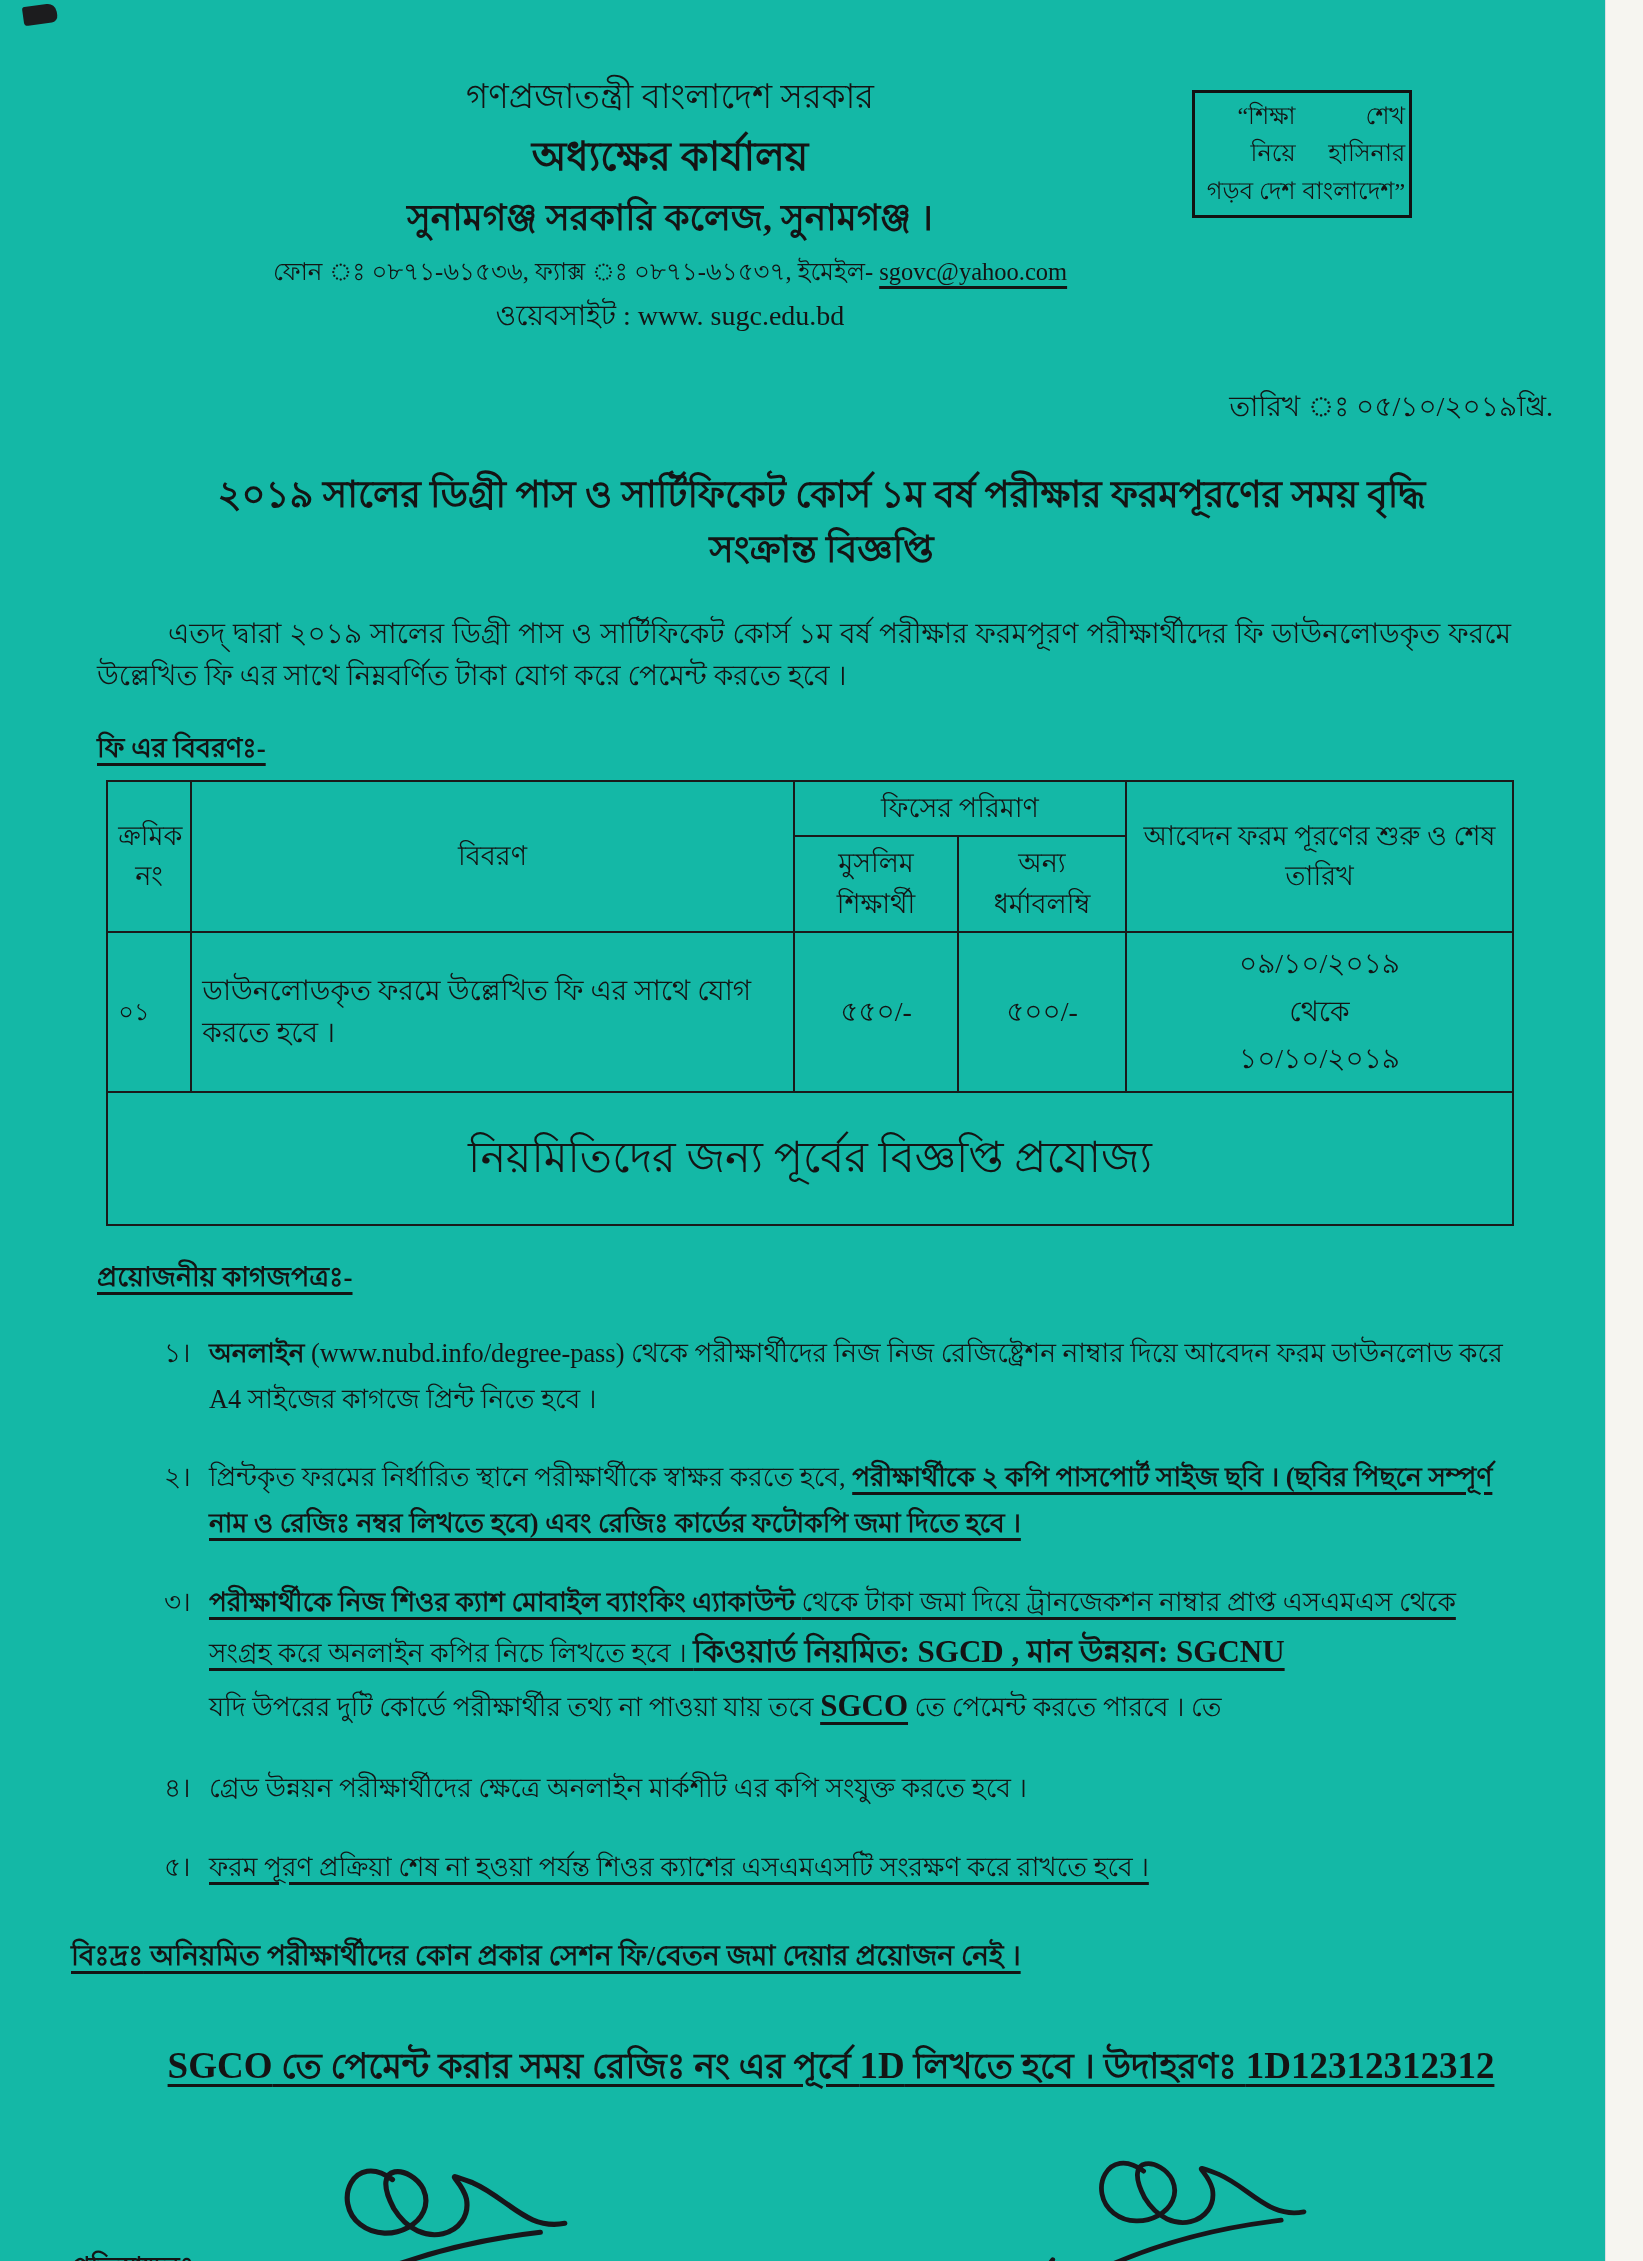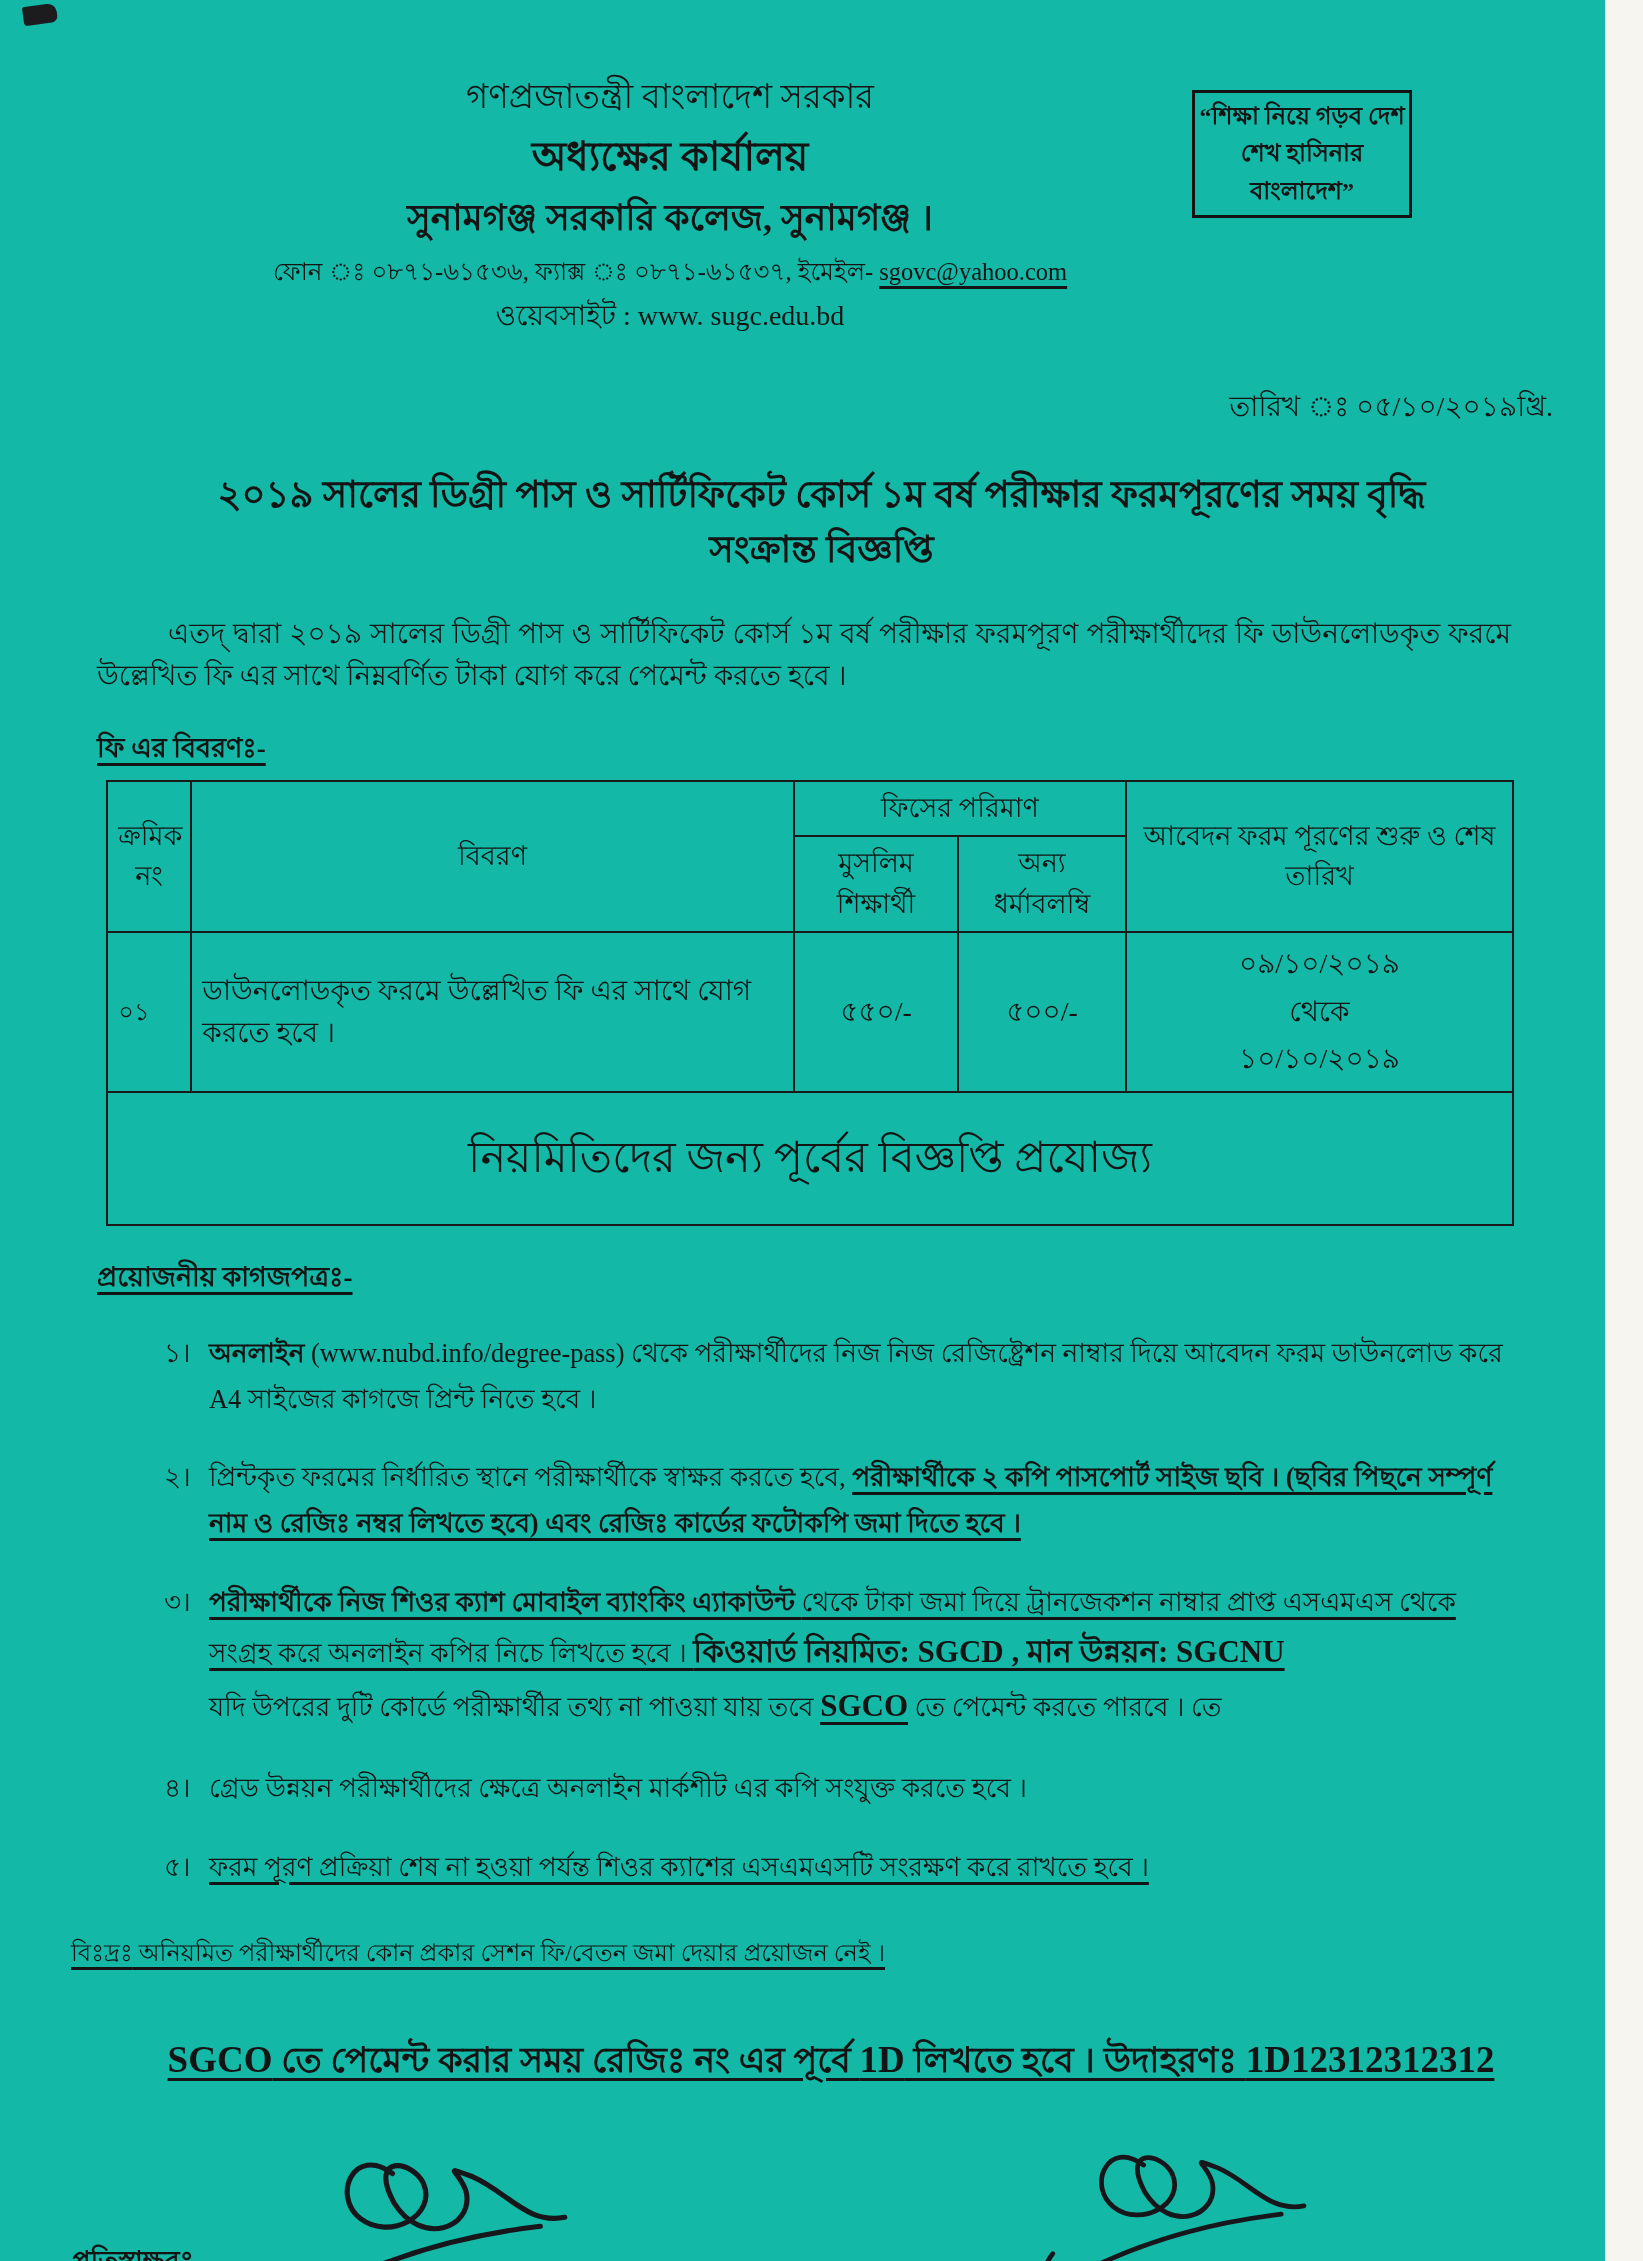--- a/index.html
+++ b/index.html
@@ -24,22 +24,22 @@
   .header{position:relative;height:303px;padding-top:71px;}
   .header-center{position:absolute;left:161px;top:71px;width:1018px;text-align:center;}
   .govt{font-size:34px;}
   .office{font-size:40px;font-weight:bold;margin-top:5.2px;}
   .college{font-size:36px;font-weight:bold;margin-top:3.9px;}
   .contact{font-size:24.5px;margin-top:9px;}
   .website{font-size:28px;margin-top:3.9px;}
   .slogan-box{
     position:absolute;left:1192px;top:90px;width:220px;min-height:85px;
     border:3.2px solid #121212;box-sizing:border-box;
-    display:flex;flex-direction:column;justify-content:center;
-    text-align:center;font-size:24px;font-weight:bold;line-height:1.55;padding:5.2px 3.9px;
+    display:flex;flex-direction:row;justify-content:center;
+    text-align:right;font-size:24px;font-weight:normal;line-height:1.55;padding:5.2px 3.9px;
   }
   .date-line{text-align:right;padding-right:90px;font-size:28px;margin-top:11.6px;}
 
   .title{margin:39px 58px 0 58px;text-align:center;font-size:37px;font-weight:bold;line-height:1.5;}
   .title .tl{display:block;}
 
   .intro{margin:35px 132px 0 97px;text-indent:71px;font-size:28px;text-align:justify;}
 
   .sec-label{margin:31px 0 11.6px 97px;font-size:27px;font-weight:bold;
     text-decoration:underline;text-underline-offset:6.4px;text-decoration-thickness:2.6px;}
@@ -55,21 +55,21 @@
   .cell-fee{text-align:center;vertical-align:middle;font-size:28px;}
   .cell-dates{text-align:center;vertical-align:middle;font-size:28px;line-height:1.7;}
   .row-data td{height:145px;}
   .merged-note{height:119px;text-align:center;vertical-align:middle;font-size:43px;font-weight:bold;}
 
   
   .req-item{display:flex;margin:32px 135px 0 164px;font-size:26.4px;line-height:1.75;}
   .req-num{flex:0 0 45px;}
   .req-body{flex:1;}
   .kw{font-size:31px;}
-  .nb{margin:45px 132px 0 71px;font-size:24px;font-weight:normal;}
+  .nb{margin:45px 132px 0 71px;font-size:28px;font-weight:bold;}
   .sgco-line{margin:61px 103px 0 122px;font-size:35px;font-weight:bold;text-align:center;}
   .sgco-line .latin{font-size:37px;}
 
   
   .signs{position:relative;height:387px;margin-top:77px;}
   .sign-left{position:absolute;left:64px;top:0;width:528px;}
   .countersign{position:absolute;left:6.4px;top:77px;font-size:27px;font-weight:bold;
     text-decoration:underline;text-underline-offset:6.4px;text-decoration-thickness:2.6px;}
   .sig-svg{position:absolute;}
   .sig1{left:193px;top:-29px;width:361px;height:180px;}

